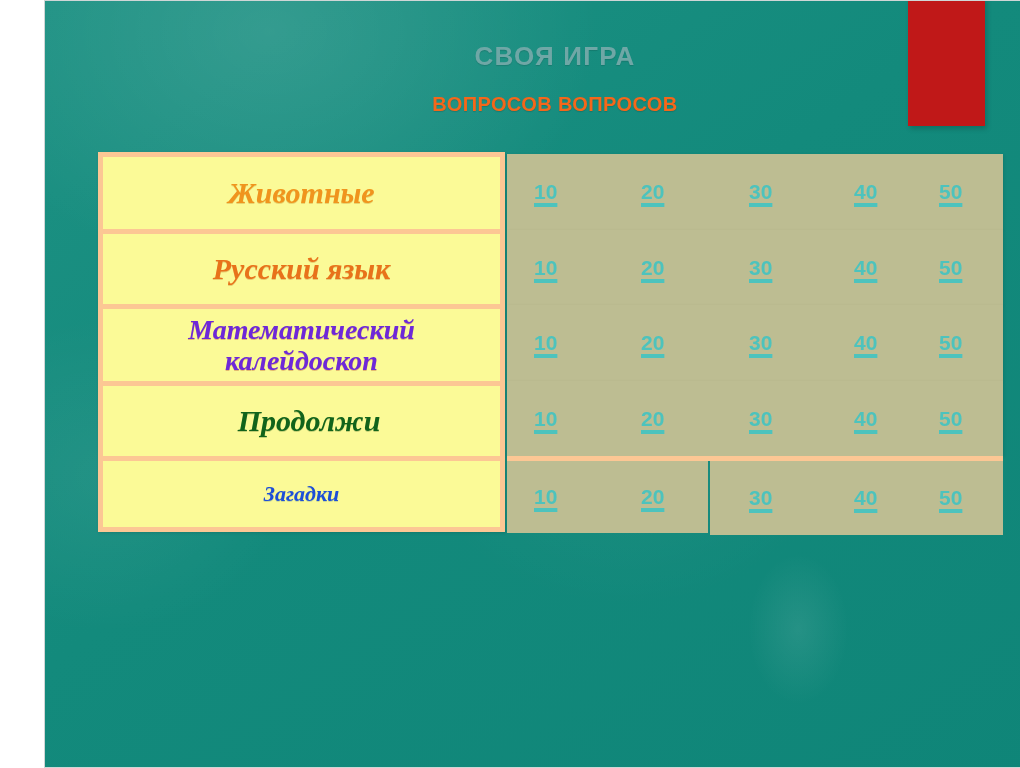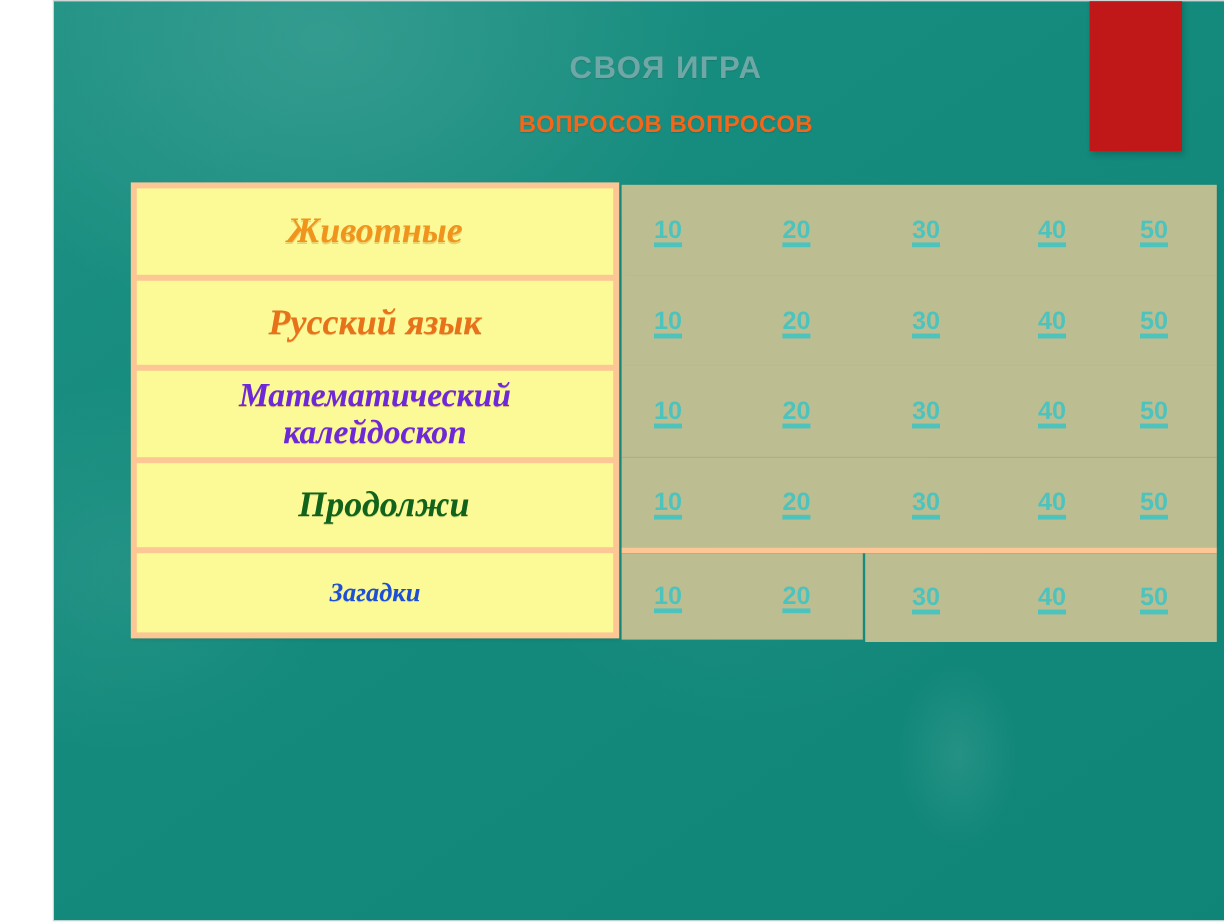--- a/index.html
+++ b/index.html
@@ -65,21 +65,21 @@
     font-size: 20px;
     font-weight: bold;
     letter-spacing: 0.4px;
     color: #f4671a;
     text-shadow: 0 1px 1px rgba(0,0,0,0.14);
   }
 
   
   .board {
     position: absolute;
-    left: 64px;
+    left: 53px;
     top: 151px;
     width: 813px;
     height: 382px;
   }
 
   
   .cat-panel {
     position: absolute;
     left: 0;
     top: 0;

